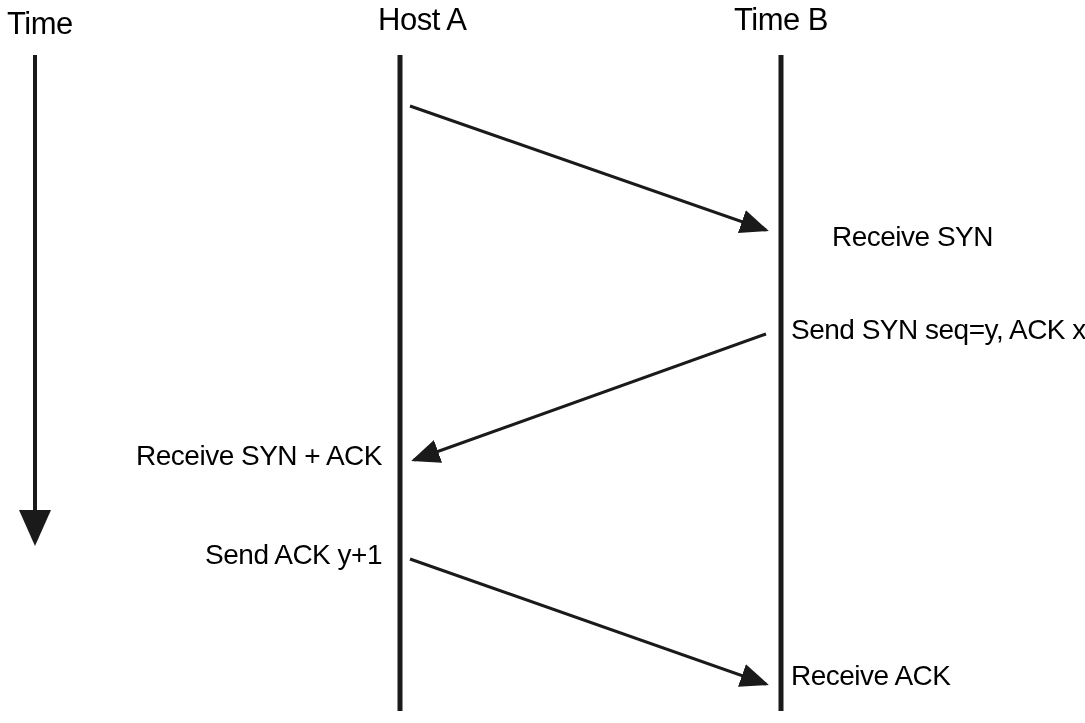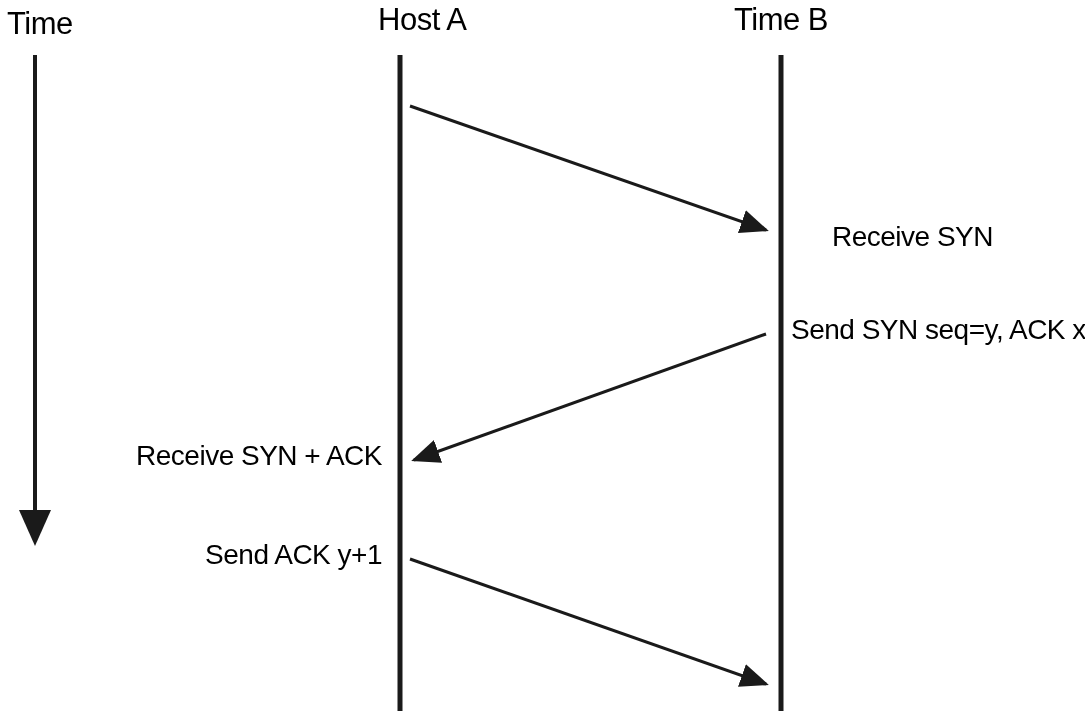--- a/index.html
+++ b/index.html
@@ -76,14 +76,15 @@
 
 
   <div class="lbl msg recv-1">Receive SYN</div>
 
   <div class="lbl msg send-2">Send SYN seq=y, ACK x+1</div>
 
   <div class="lbl msg recv-2">Receive SYN + ACK</div>
 
   <div class="lbl msg send-3">Send ACK y+1</div>
 
+  <div class="lbl msg recv-3">Receive ACK</div>
 
 </div>
 
 </body></html>

